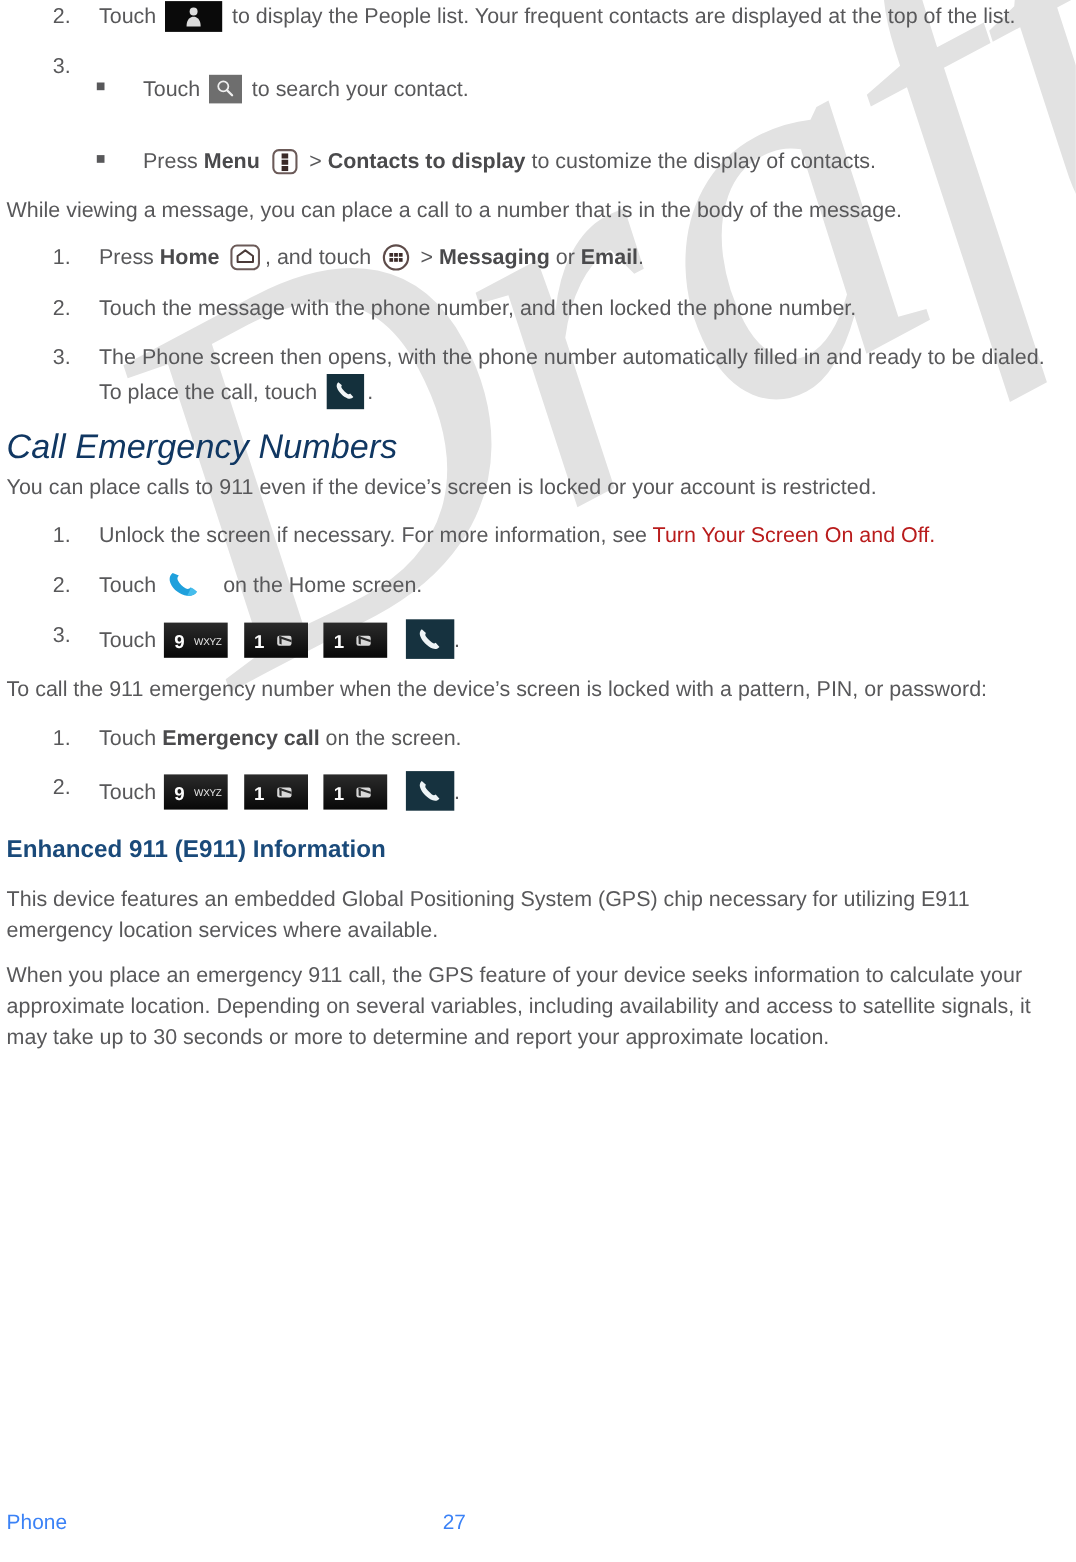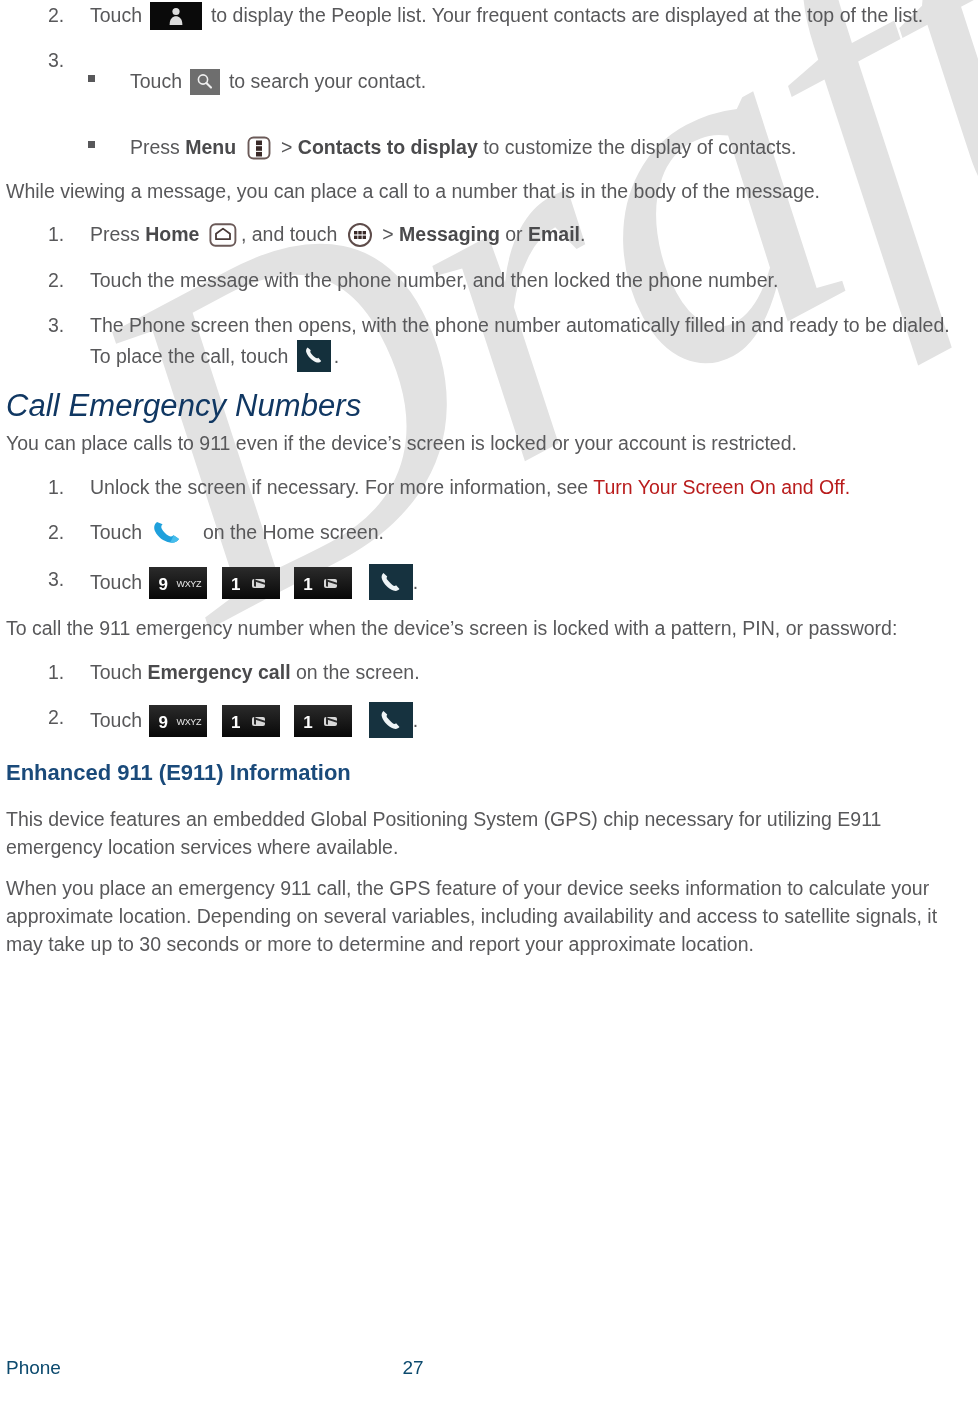--- a/index.html
+++ b/index.html
@@ -215,26 +215,26 @@
     background: #16323f;
     position: relative;
     margin-left: 4px;
   }
   .key-call svg { position:absolute; left:9px; top:5px; }
 
   
   #footer {
     position: absolute;
     left: 0;
-    bottom: 35px;
+    bottom: 18px;
     width: 978px;
     height: 28px;
     z-index: 3;
     font-size: 19px;
-    color: #0c4a6e;
+    color: #3b82f6;
   }
   #footer .f-left  { position: absolute; left: 6px;  top: 0; }
   #footer .f-center{ position: absolute; left: 0; top: 0; width: 826px; text-align: center; }
 </style>
 </head>
 <body>
 
 <div id="watermark">
   <div class="wm-text">Draft</div>
 </div>

